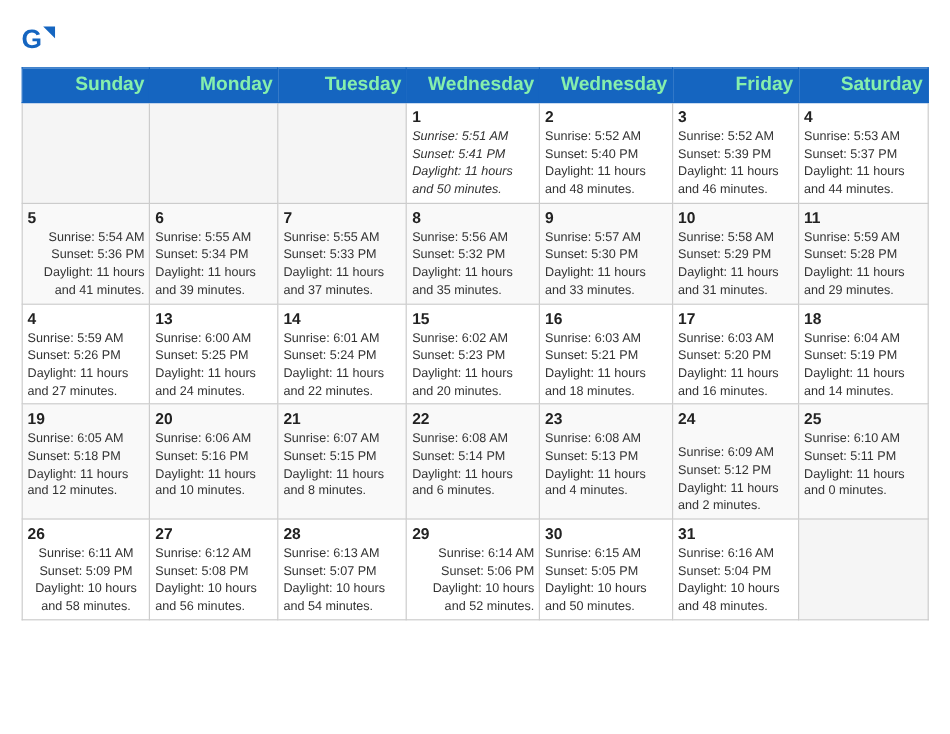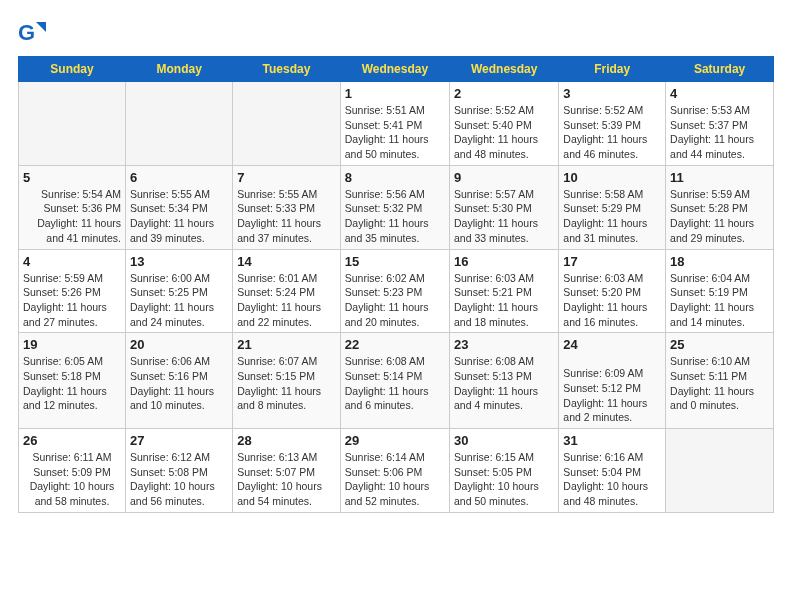--- a/index.html
+++ b/index.html
@@ -53,24 +53,24 @@
       font-size: 14px;
       color: #555;
     }
     .calendar {
       width: 100%;
       border-collapse: collapse;
       font-size: 11px;
     }
     .calendar th {
       background: #1565c0;
-      color: #fde047;
+      color: #86efac;
       padding: 5px 4px;
-      text-align: center;
-      font-size: 12px;
+      text-align: right;
+      font-size: 16px;
       font-weight: bold;
       border: 1px solid #1565c0;
     }
     .calendar td {
       border: 1px solid #ccc;
       vertical-align: top;
       padding: 4px 4px 3px 4px;
       width: 113px;
       height: 80px;
       background: #fff;
@@ -127,21 +127,21 @@
           <th>Saturday</th>
         </tr>
     </thead>
     <tbody id="calendar-body">
     <tr>
           <td class="empty"></td>
           <td class="empty"></td>
           <td class="empty"></td>
           <td>
             <span class="day-num">1</span>
-            <div class="day-info" style="white-space: pre-line;">Sunrise: 5:51 AM
+            <div class="day-info" style="white-space: pre-line; font-style: italic;">Sunrise: 5:51 AM
 Sunset: 5:41 PM
 Daylight: 11 hours
 and 50 minutes.</div>
           </td>
           <td>
             <span class="day-num">2</span>
             <div class="day-info" style="white-space: pre-line;">Sunrise: 5:52 AM
 Sunset: 5:40 PM
 Daylight: 11 hours
 and 48 minutes.</div>
@@ -331,21 +331,21 @@
           </td>
           <td>
             <span class="day-num">28</span>
             <div class="day-info" style="white-space: pre-line;">Sunrise: 6:13 AM
 Sunset: 5:07 PM
 Daylight: 10 hours
 and 54 minutes.</div>
           </td>
           <td>
             <span class="day-num">29</span>
-            <div class="day-info" style="white-space: pre-line;">Sunrise: 6:14 AM
+            <div class="day-info" style="white-space: pre-line; text-align: right;">Sunrise: 6:14 AM
 Sunset: 5:06 PM
 Daylight: 10 hours
 and 52 minutes.</div>
           </td>
           <td>
             <span class="day-num">30</span>
             <div class="day-info" style="white-space: pre-line;">Sunrise: 6:15 AM
 Sunset: 5:05 PM
 Daylight: 10 hours
 and 50 minutes.</div>

